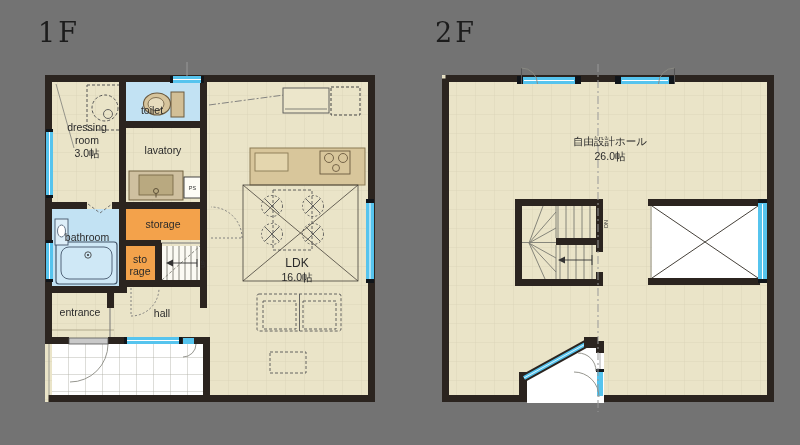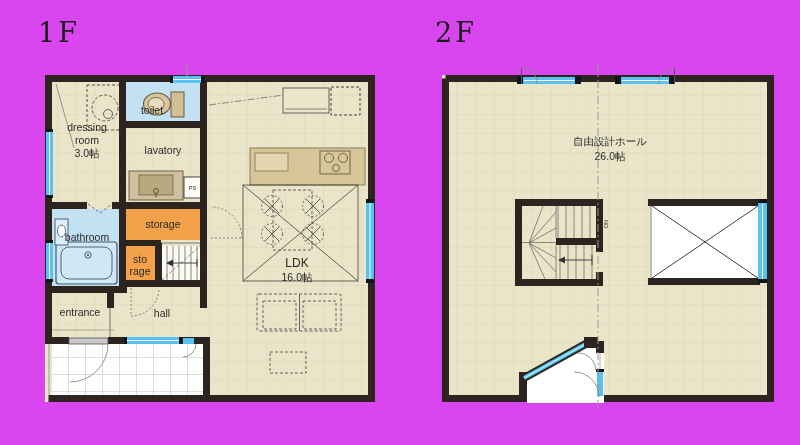--- a/index.html
+++ b/index.html
@@ -1,16 +1,16 @@
 <!DOCTYPE html>
 <html><head>
 <meta charset="utf-8">
 <style>
   html,body{margin:0;padding:0;background:#ffffff;}
-  .stage{position:relative;width:800px;height:445px;background:#d946ef;overflow:hidden;
+  .stage{position:relative;width:800px;height:445px;background:#737373;overflow:hidden;
          font-family:"Liberation Sans", sans-serif;}
   svg{display:block;}
   .floor-title{font-family:"DejaVu Serif","Liberation Serif",serif;font-size:27px;fill:#1c1c1c;letter-spacing:3px;}
   .lbl{font-family:"Liberation Sans",sans-serif;font-size:10.5px;fill:#2a2a2a;text-anchor:middle;}
   .lbl-sm{font-family:"Liberation Sans",sans-serif;font-size:5.5px;fill:#333;text-anchor:middle;}
   .lbl-big{font-family:"Liberation Sans",sans-serif;font-size:12px;fill:#2a2a2a;text-anchor:middle;}
 </style>
 </head>
 <body>
 

